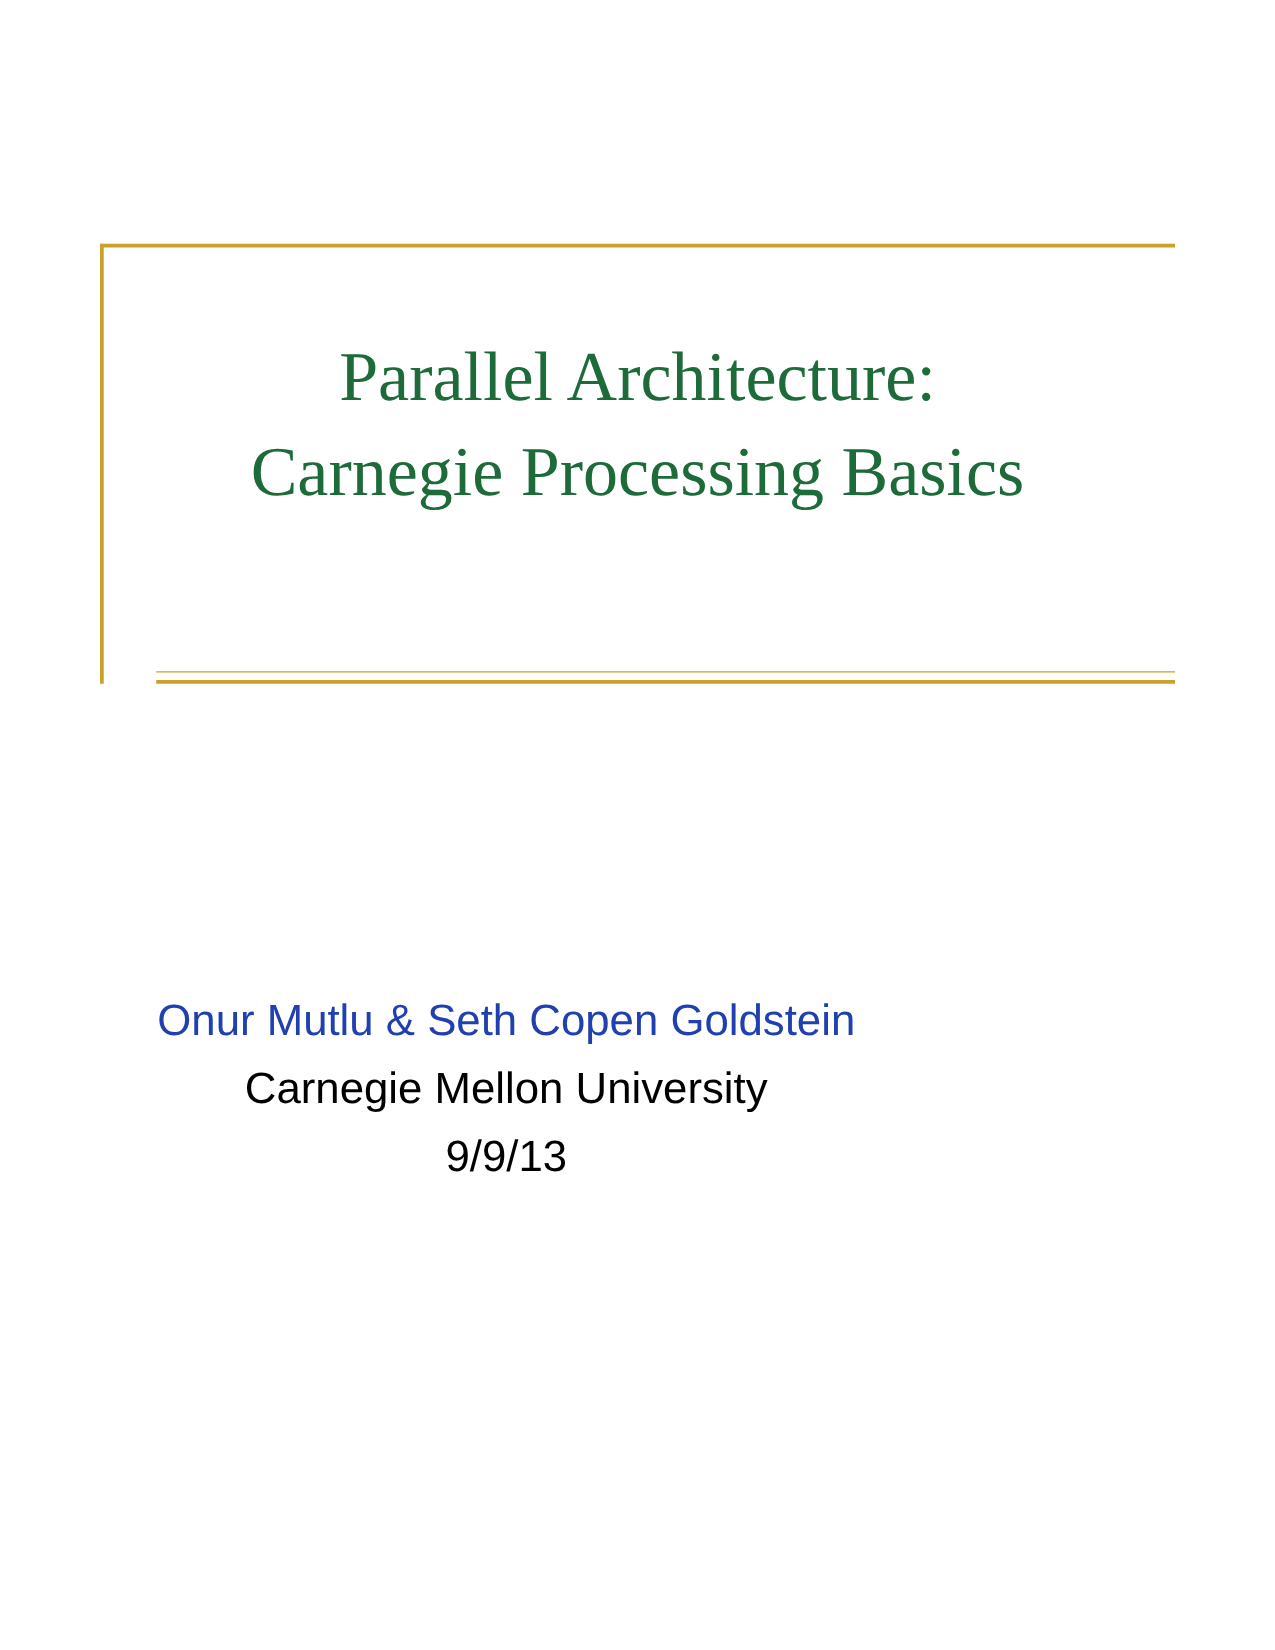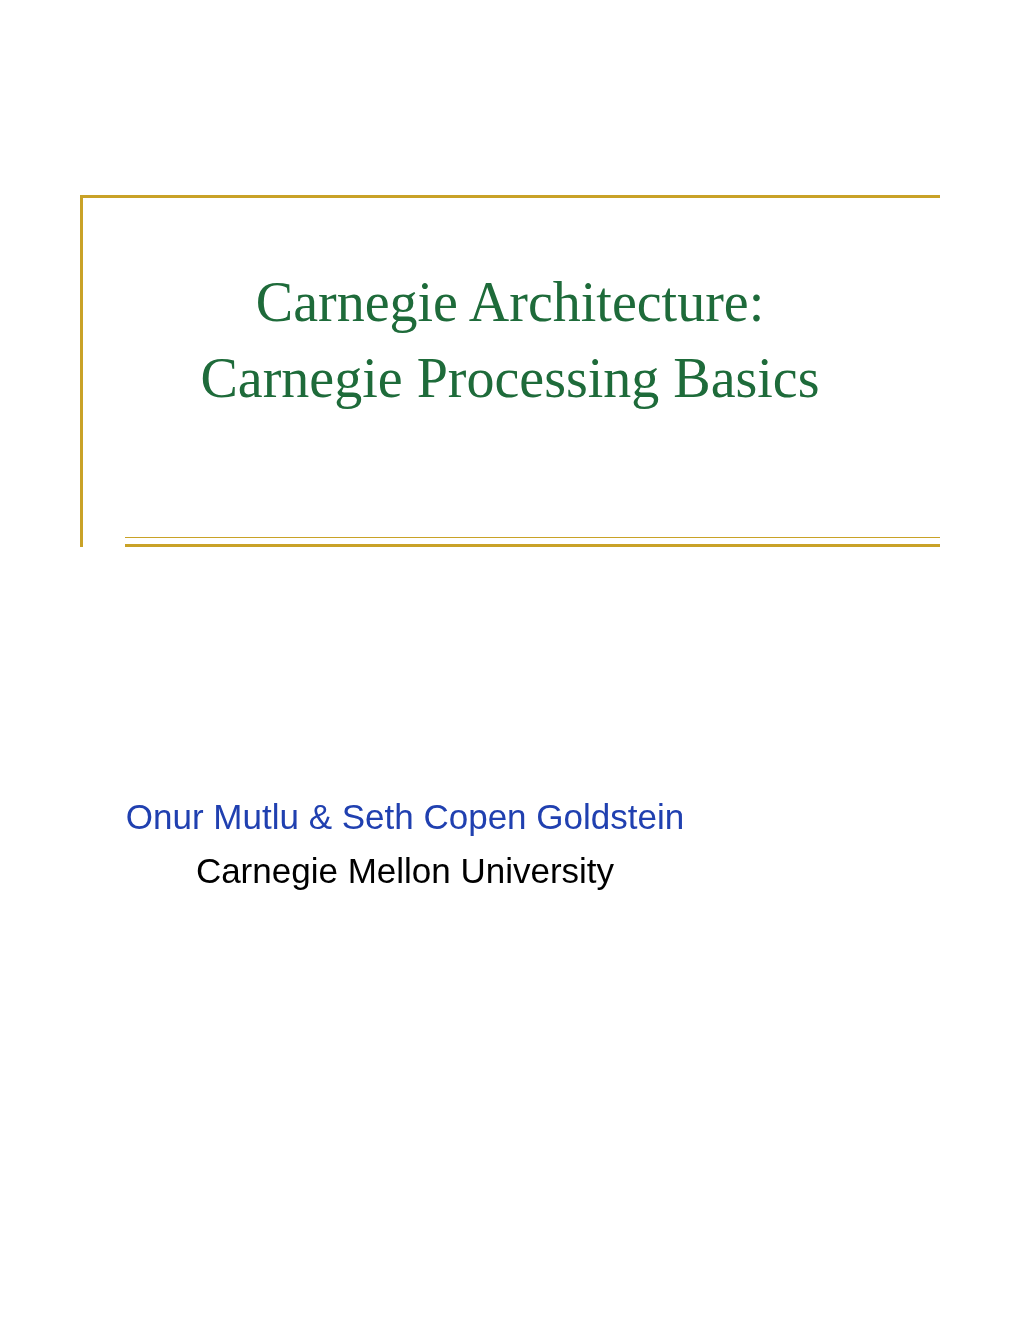--- a/index.html
+++ b/index.html
@@ -100,20 +100,21 @@
 <body>
 
 <div class="slide">
   <div class="title-frame">
     <div class="frame-top"></div>
     <div class="frame-left"></div>
     <div class="frame-bottom-inner"></div>
     <div class="frame-bottom"></div>
   </div>
   <div class="title-text">
-    <span>Carnegie Architecture:</span><br>
+    <span>Parallel Architecture:</span><br>
     <span>Carnegie Processing Basics</span>
   </div>
   <div class="authors-block">
     <div class="authors">Onur Mutlu &amp; Seth Copen Goldstein</div>
     <div class="affiliation">Carnegie Mellon University</div>
+    <div class="date">9/9/13</div>
   </div>
 </div>
 
 </body></html>

